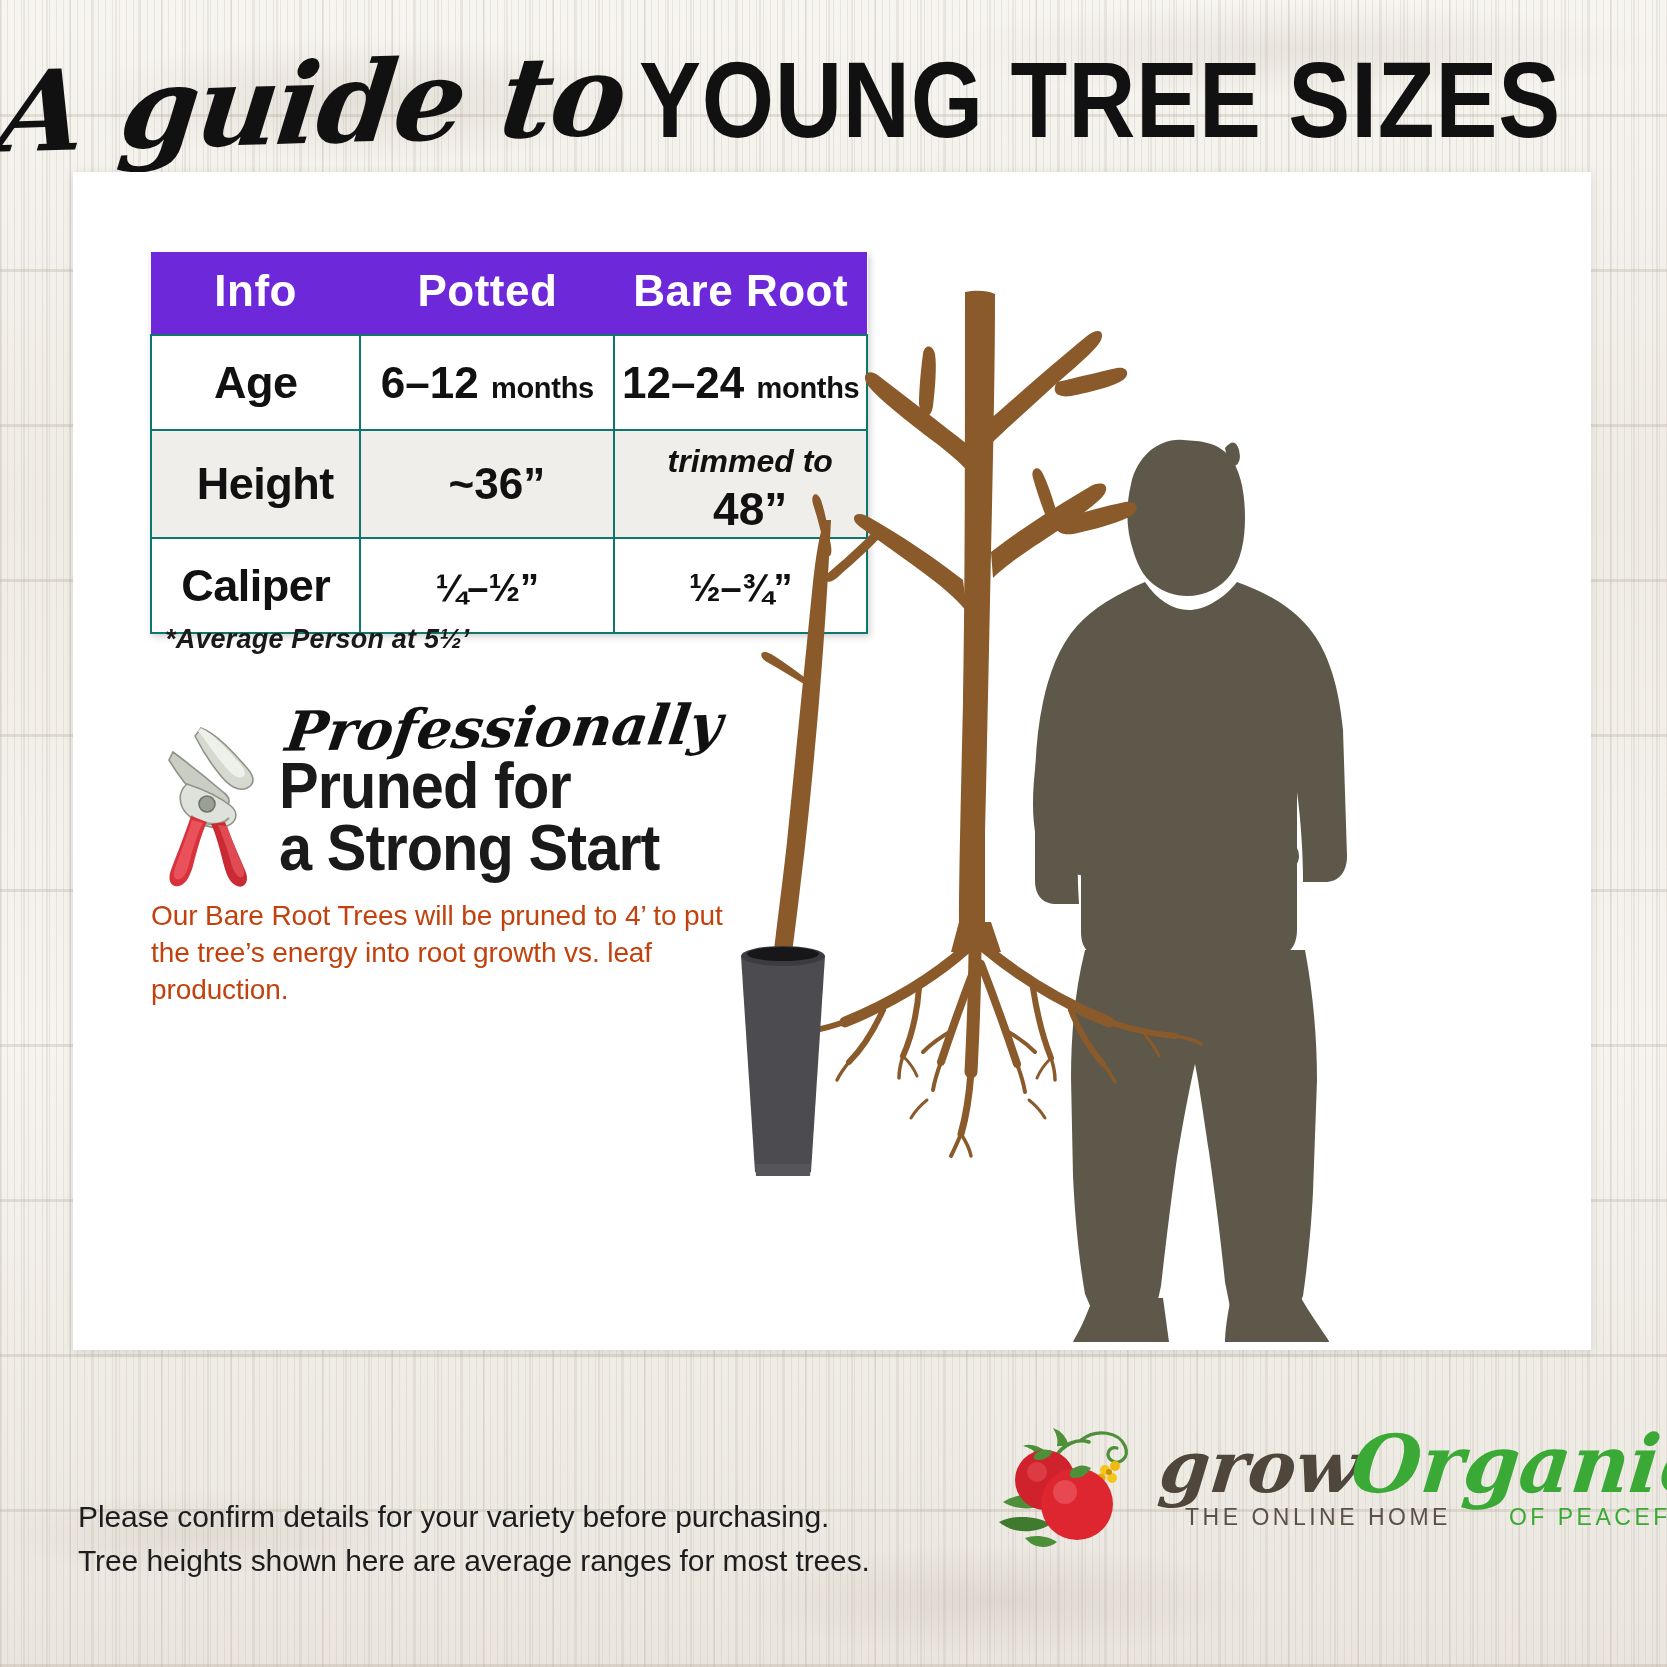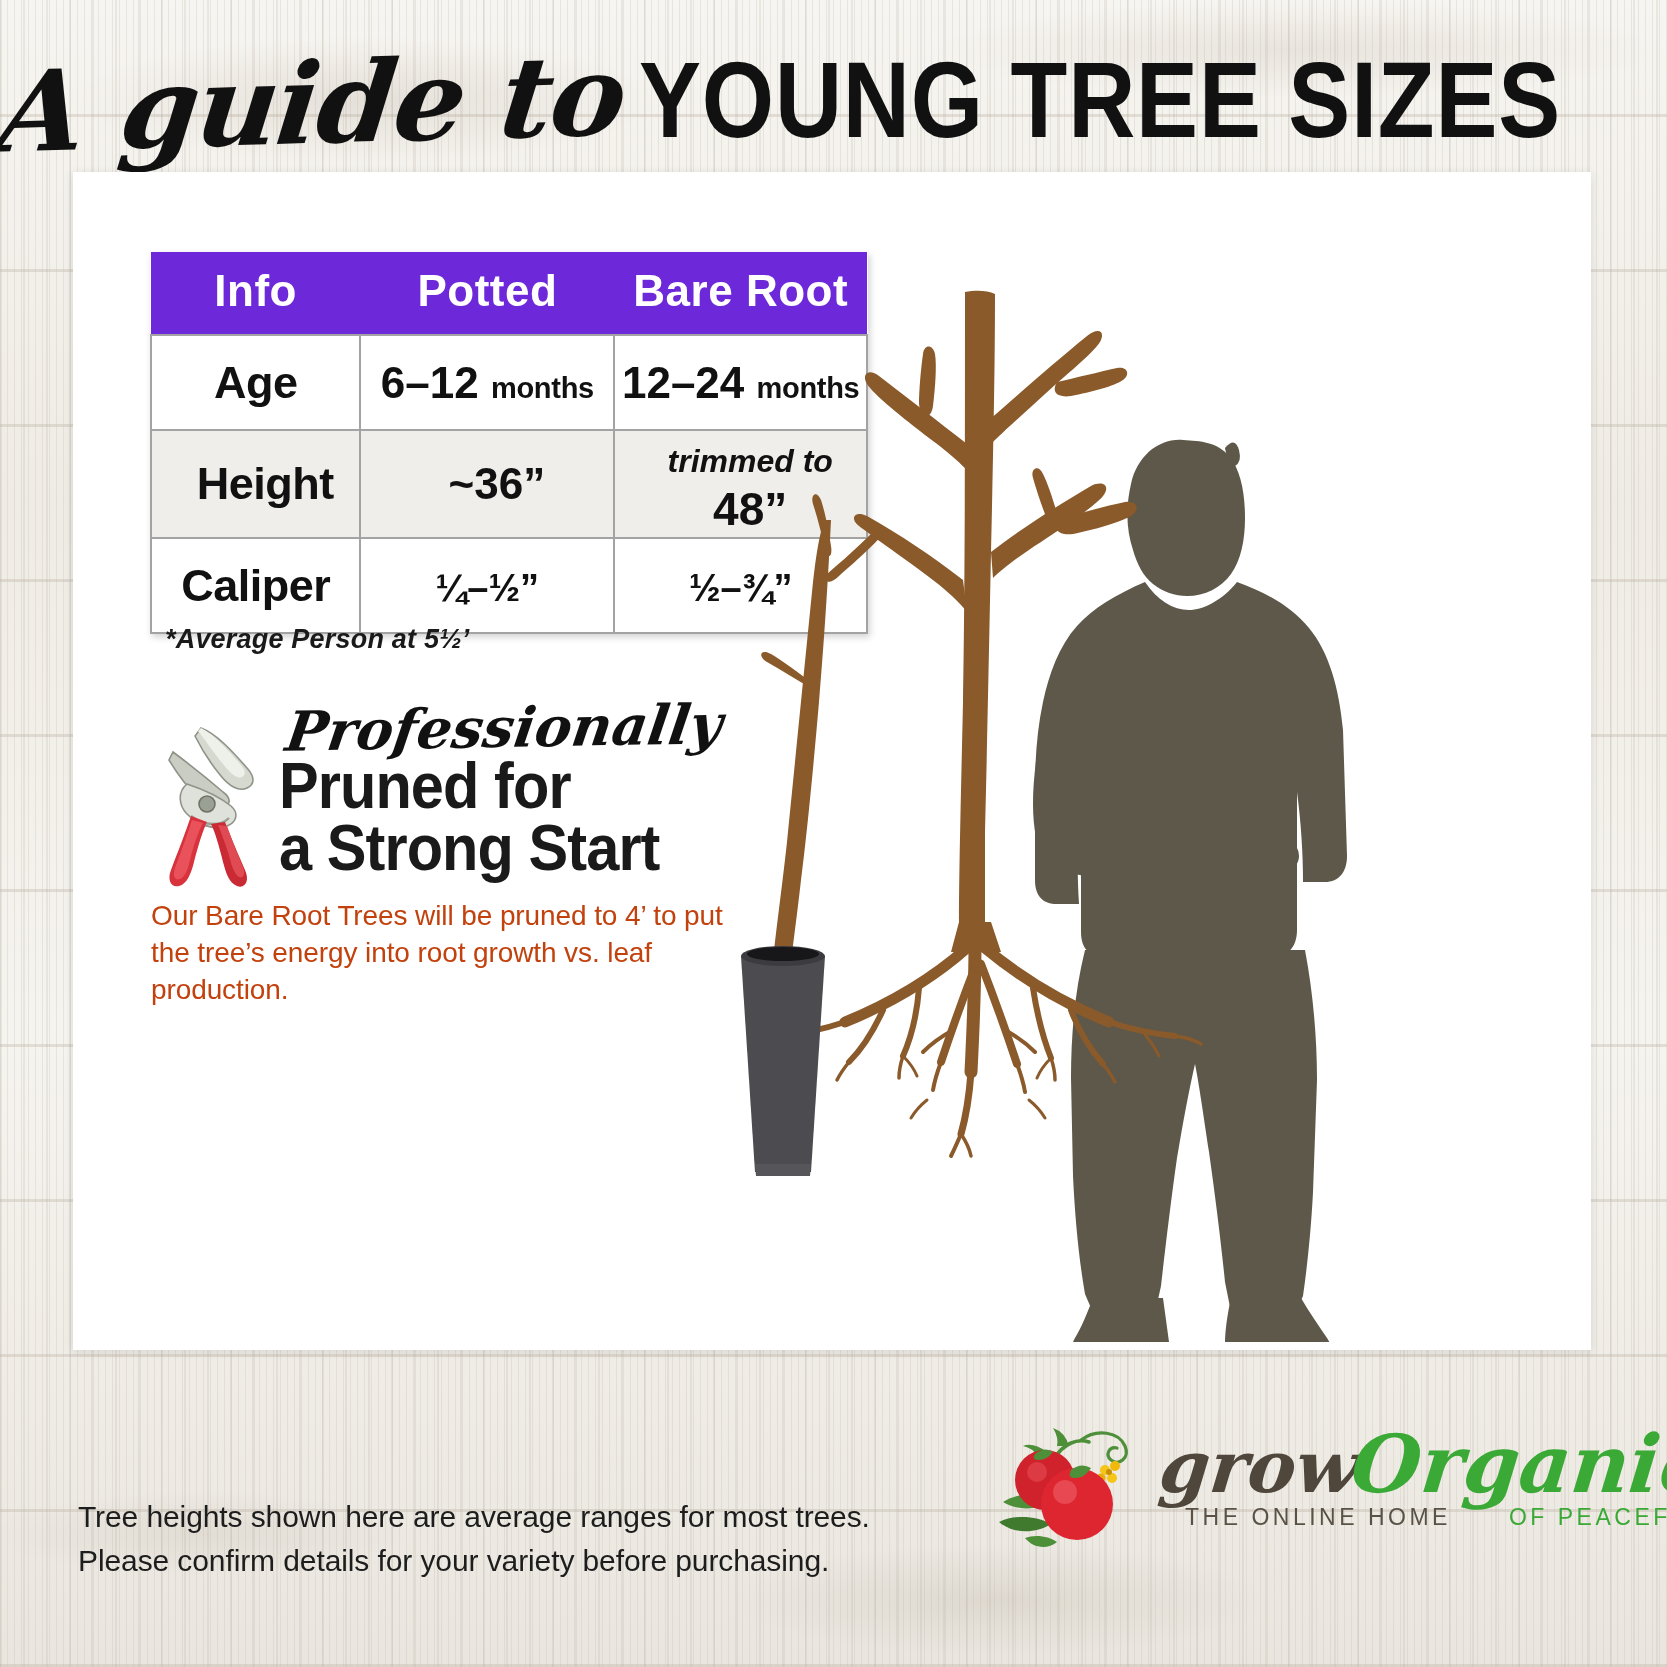--- a/index.html
+++ b/index.html
@@ -68,21 +68,21 @@
     box-shadow:2px 3px 7px rgba(0,0,0,.18);
     background:#fff;
   }
   #size-table th{
     background:#6d28d9;color:#fff;
     font-weight:700;font-size:44px;
     padding:14px 0 18px 0;letter-spacing:.5px;
     font-family:"Liberation Sans", sans-serif;
   }
   #size-table td{
-    border:2px solid #a3a3a3;
+    border:2px solid #0f766e;
     text-align:center;color:#111;
     height:91px;vertical-align:middle;
   }
   #size-table thead th{border:none;}
   #size-table tr.shaded td{background:#efeeea;padding-left:20px;}
   #size-table td.lbl{
     font-size:45px;font-weight:700;width:198px;
     letter-spacing:-.5px;
   }
   #size-table td.val{font-size:44px;font-weight:700;}
@@ -453,22 +453,22 @@
 
       <ellipse cx="70" cy="724" rx="42" ry="10" fill="#3b3b40"></ellipse>
       <ellipse cx="70" cy="722" rx="36" ry="7" fill="#17171a"></ellipse>
 
       <path d="M42 932 L98 932 L97 944 L43 944 Z" fill="#55555a"></path>
     </g>
   </svg>
 </div>
 
 <div id="disclaimer">
+  <div>Please confirm details for your variety before purchasing.</div>
   <div>Tree heights shown here are average ranges for most trees.</div>
-  <div>Please confirm details for your variety before purchasing.</div>
 </div>
 
 <div id="logo">
   <svg style="position:absolute;left:0;top:18px;" width="190" height="140" viewBox="0 0 190 140">
 
     <path d="M96 22 C112 10 134 14 140 28 C145 40 134 48 126 42 C120 37 124 28 132 30" fill="none" stroke="#4e8f3a" stroke-width="3.2" stroke-linecap="round"></path>
     <path d="M70 40 C78 26 92 20 104 24" fill="none" stroke="#4e8f3a" stroke-width="3.6" stroke-linecap="round"></path>
     <path d="M62 34 q-14 -10 -24 -6 q10 2 14 10" fill="#4e8f3a"></path>
     <path d="M84 28 q-4 -14 -16 -18 q6 10 4 18" fill="#4e8f3a"></path>
 

